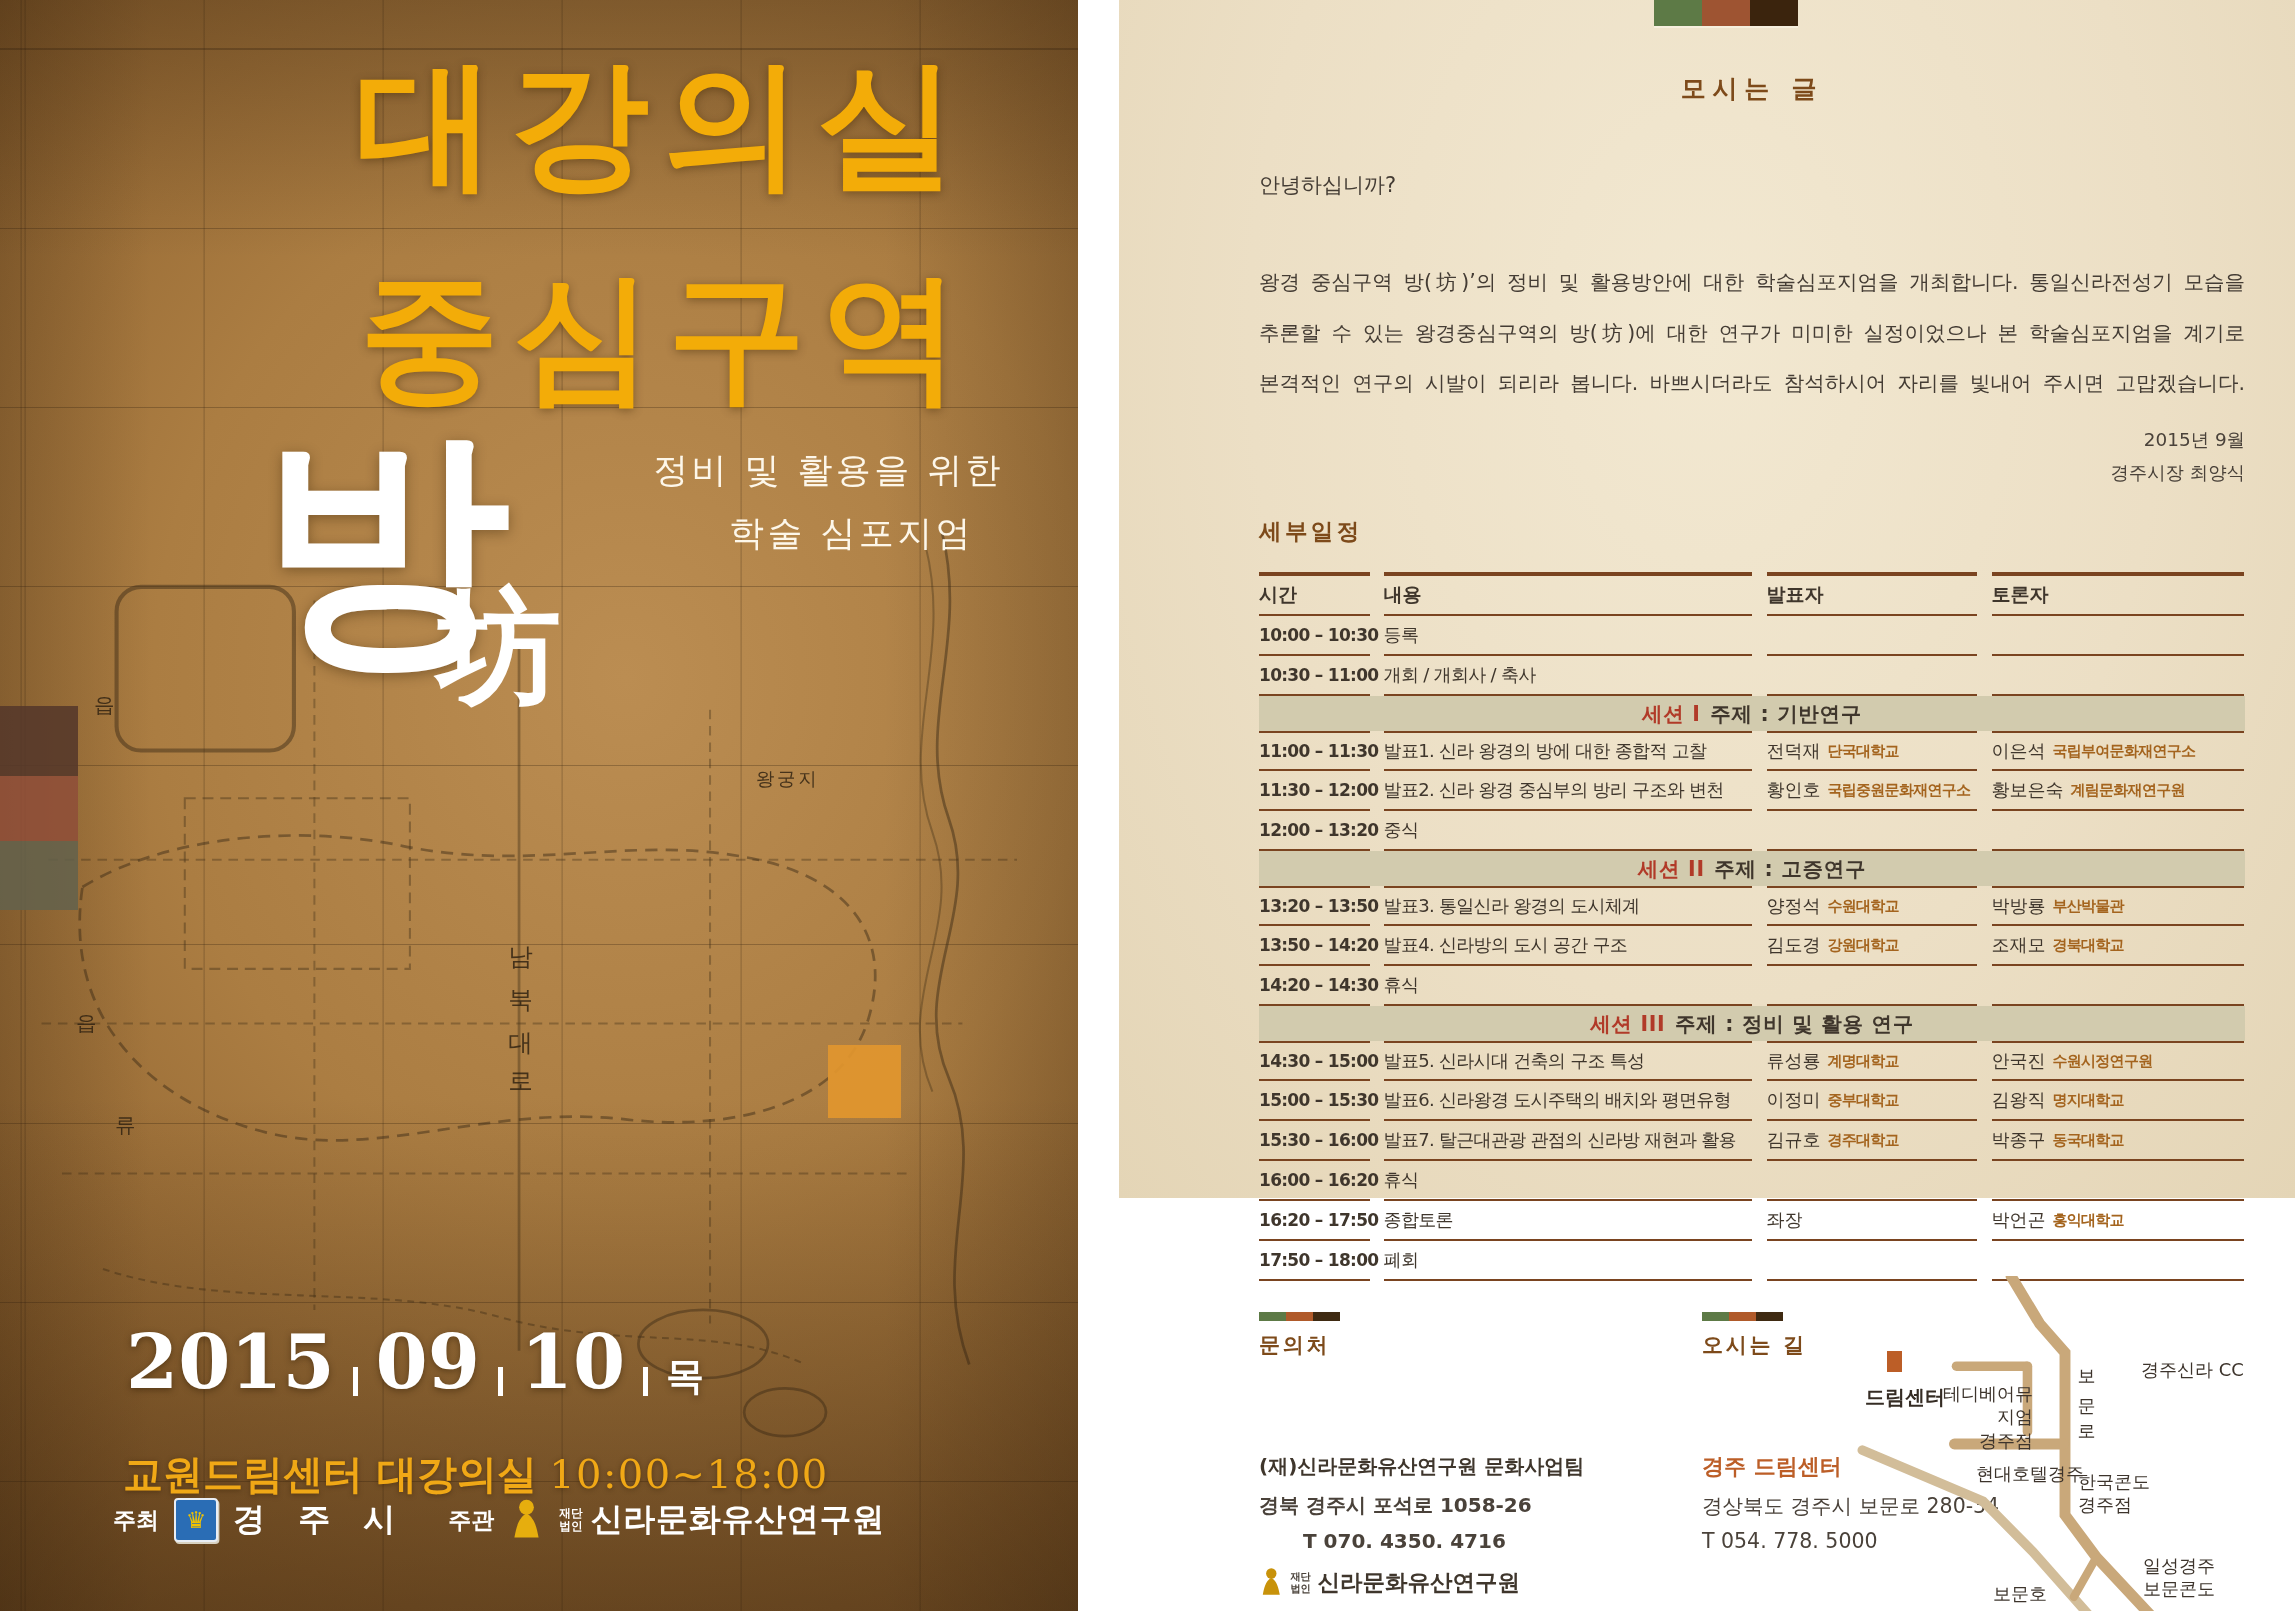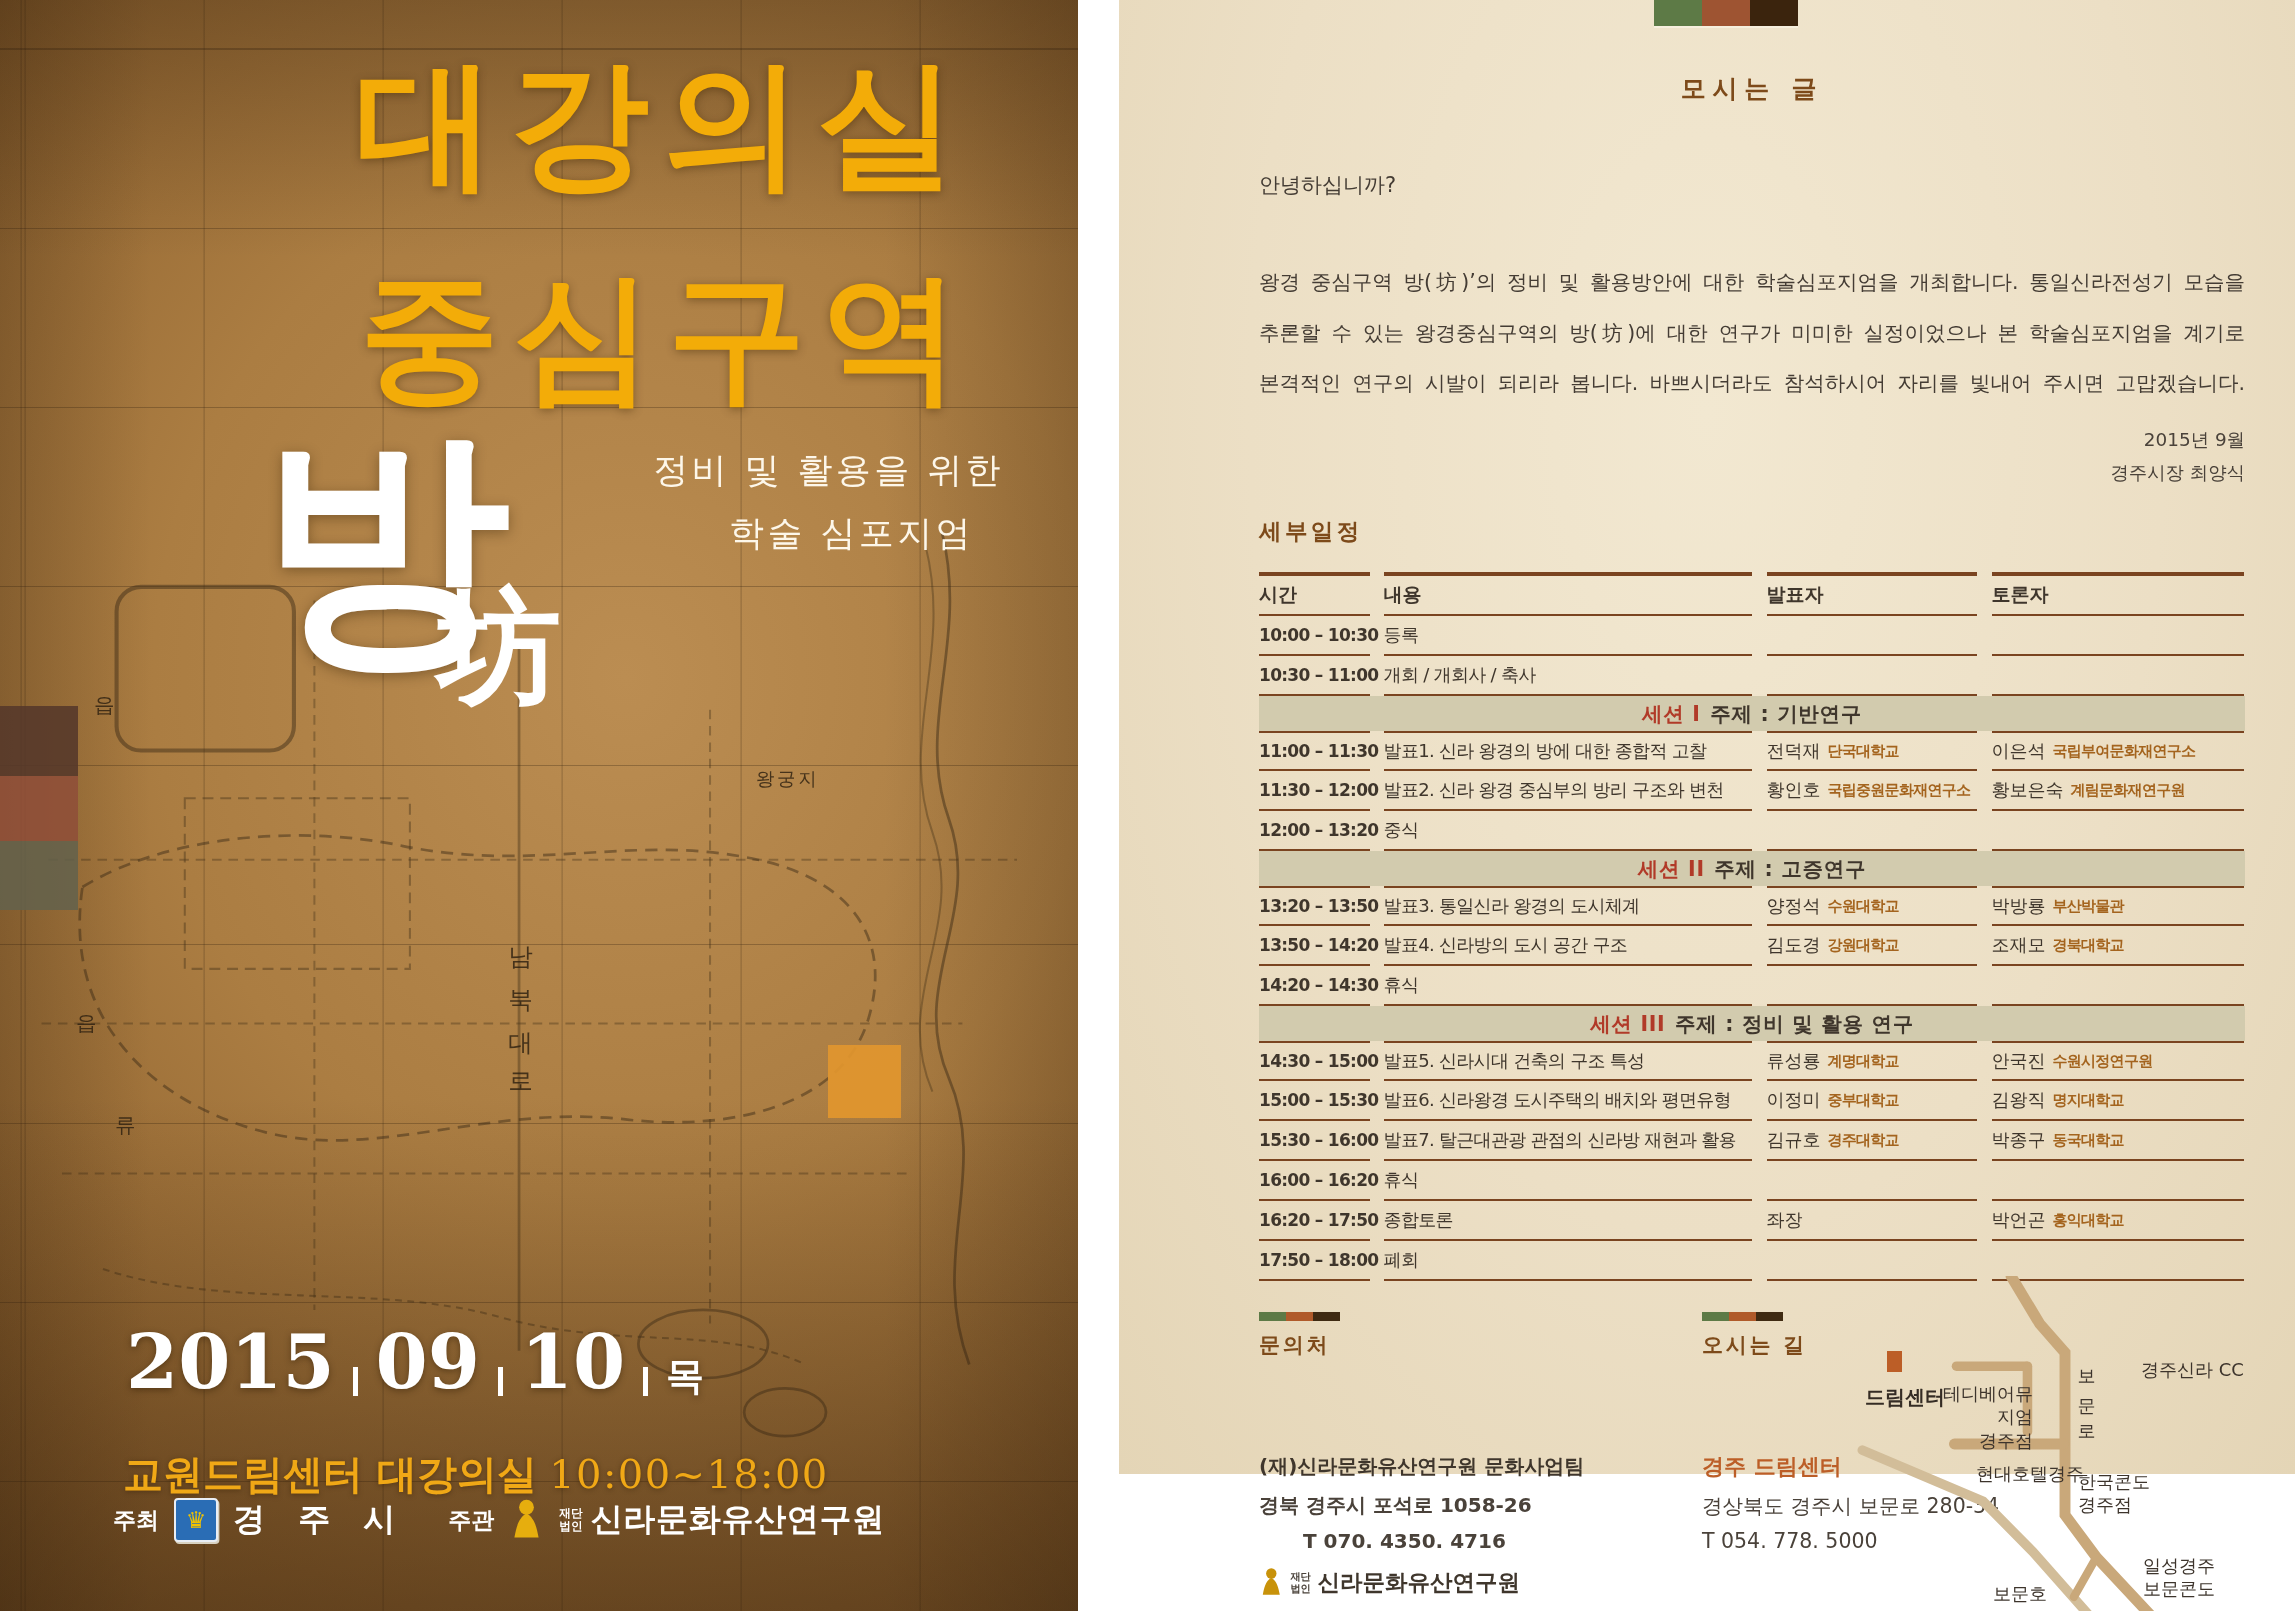--- a/index.html
+++ b/index.html
@@ -56,21 +56,21 @@
 
   .org-row{position:absolute;left:113px;top:1498px;display:flex;align-items:center;gap:15px;color:#ffffff;}
   .org-label{font-size:23px;font-weight:bold;}
   .city-logo{width:40px;height:40px;background:#2a6db5;border:2px solid #e9eef5;border-radius:4.1px;
     display:flex;align-items:center;justify-content:center;color:#f2c200;font-size:23px;box-shadow:1.4px 2px 0 #d8d2c2;}
   .city-name{font-size:32px;font-weight:bold;letter-spacing:11px;font-family:"DejaVu Serif",serif;}
   .org-prefix{display:flex;flex-direction:column;font-size:11.6px;line-height:1.15;font-weight:bold;}
   .org-name{font-size:32px;font-weight:bold;letter-spacing:0.7px;font-family:"DejaVu Serif",serif;margin-left:-6.8px;}
 
   
-  .page{position:absolute;left:1119px;top:0;width:1176px;height:1474px;
+  .page{position:absolute;left:1119px;top:0;width:1176px;height:1198px;
     background:radial-gradient(ellipse at 50% 28%, #f2e8d1 0%, #ecdfc5 55%, #e4d5b6 100%);}
   .top-squares{position:absolute;left:535px;top:0;display:flex;border-bottom:2px solid #f6efdd;}
   .sq{width:48px;height:26px;}
 
   .content-x{left:140px;width:986px;}
   .inv-heading{position:absolute;top:72px;text-align:center;font-size:25px;color:#7d4a1a;
     letter-spacing:6.8px;font-weight:bold;font-family:"DejaVu Serif",serif;}
   .inv-greeting{position:absolute;top:171px;font-size:21px;color:#443c34;}
   .inv-line{position:absolute;font-size:20.5px;color:#443c34;letter-spacing:0px;
     text-align:justify;text-align-last:justify;line-height:1.2;}

